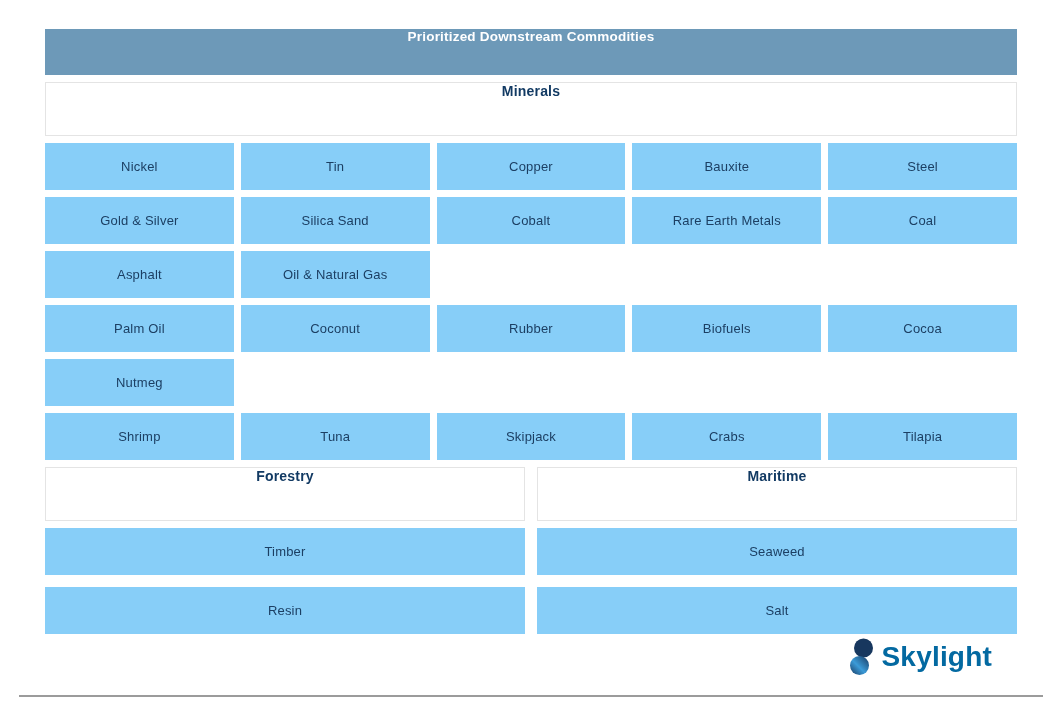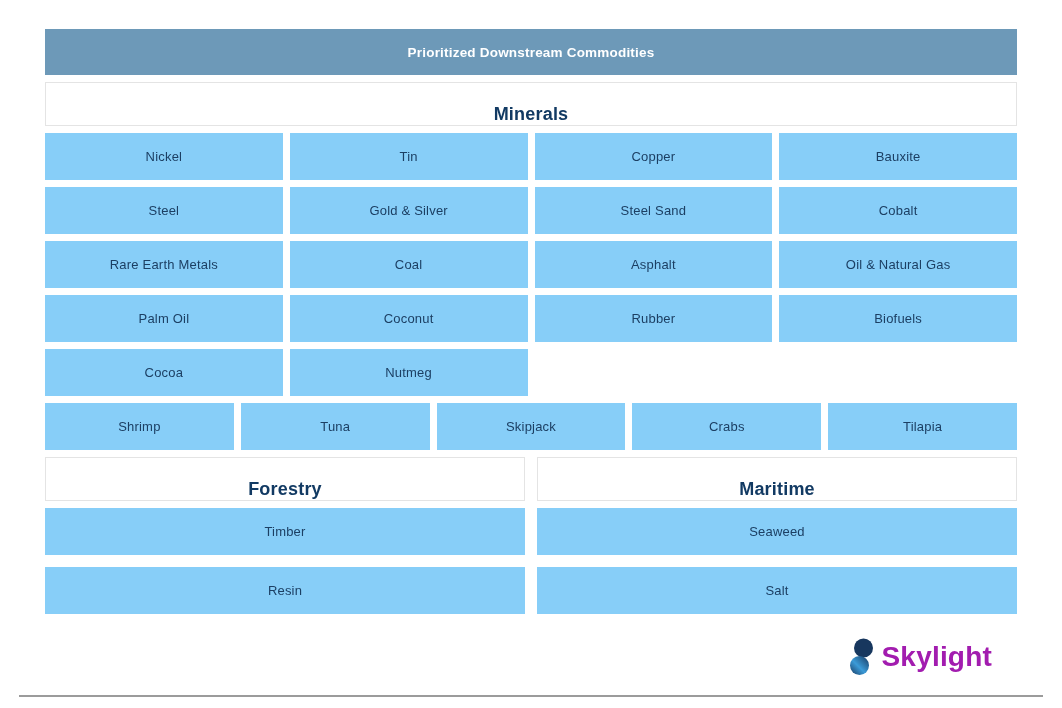--- a/index.html
+++ b/index.html
@@ -15,54 +15,54 @@
     left: 45px; right: 45px; top: 29px;
     display: flex; flex-direction: column; gap: 7px;
   }
   .title-bar {
     height: 46px;
     background: #6D99B8;
     color: #ffffff;
     font-weight: bold;
     font-size: 13.5px;
     letter-spacing: 0.2px;
-    display: flex; align-items: center; justify-content: center;
+    display: flex; justify-content: center;
   }
   .section-header {
-    height: 44px;
+    height: 54px;
     box-sizing: border-box;
     background: #ffffff;
     border: 1px solid #E4E4E4;
     color: #123A63;
     font-weight: bold;
-    font-size: 18px;
+    font-size: 14px;
     letter-spacing: 0.2px;
-    display: flex; align-items: flex-end; justify-content: center;
+    display: flex; align-items: flex-start; justify-content: center;
   }
   .grid { display: grid; gap: 7px; }
-  .cols-6 { grid-template-columns: repeat(4, 1fr); }
+  .cols-6 { grid-template-columns: repeat(5, 1fr); }
   .cols-5 { grid-template-columns: repeat(5, 1fr); }
   .box {
     height: 47px;
     background: #87CEF8;
     color: #1C3F63;
     font-size: 13px;
     letter-spacing: 0.2px;
     display: flex; align-items: center; justify-content: center;
     text-align: center;
   }
   .split { display: grid; grid-template-columns: 1fr 1fr; gap: 12px; border-radius: 11px; }
   .pair  { display: grid; grid-template-columns: 1fr; gap: 12px; }
   .footer {
     position: absolute;
     top: 637px; right: 70px;
     display: flex; align-items: center; gap: 7px;
   }
   .logo-text {
-    color: #a21caf;
+    color: #0369a1;
     font-size: 28px;
     font-weight: bold;
     letter-spacing: 0.2px;
   }
   .rule {
     position: absolute;
     left: 19px; right: 19px; top: 695px;
     height: 2px;
     background: #9B9B9B;
   }
@@ -80,21 +80,21 @@
     <span>Minerals</span>
   </div>
 
   <div class="grid cols-6">
     <div class="box">Nickel</div>
     <div class="box">Tin</div>
     <div class="box">Copper</div>
     <div class="box">Bauxite</div>
     <div class="box">Steel</div>
     <div class="box">Gold &amp; Silver</div>
-    <div class="box">Steel Sand</div>
+    <div class="box">Silica Sand</div>
     <div class="box">Cobalt</div>
     <div class="box">Rare Earth Metals</div>
     <div class="box">Coal</div>
     <div class="box">Asphalt</div>
     <div class="box">Oil &amp; Natural Gas</div>
   </div>
 
 
   <div class="grid cols-6">
     <div class="box">Palm Oil</div>

